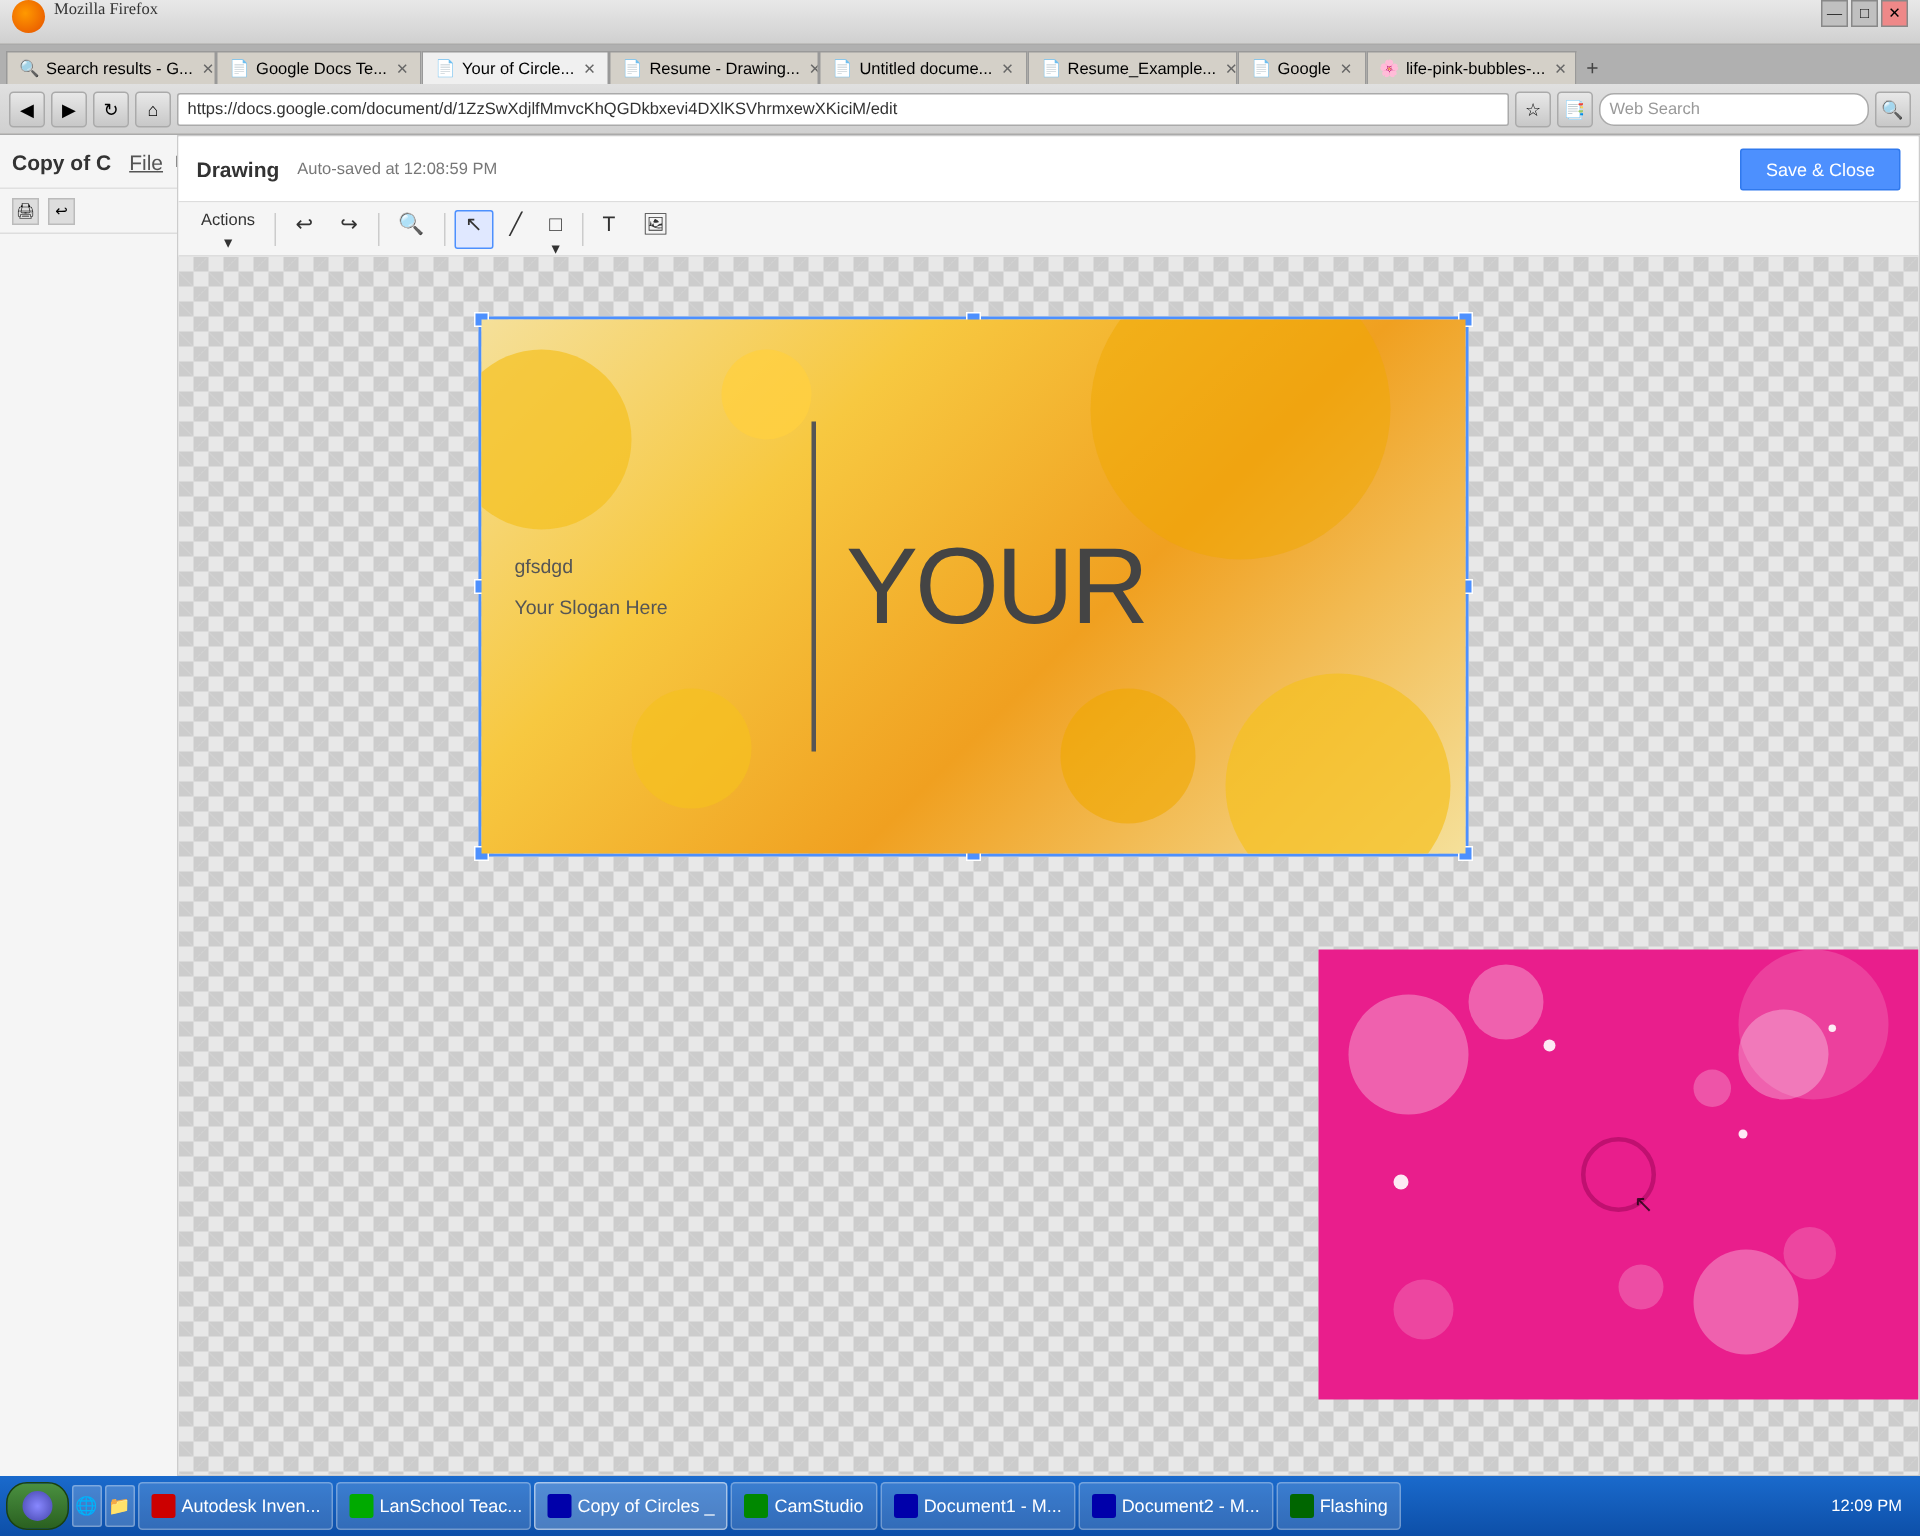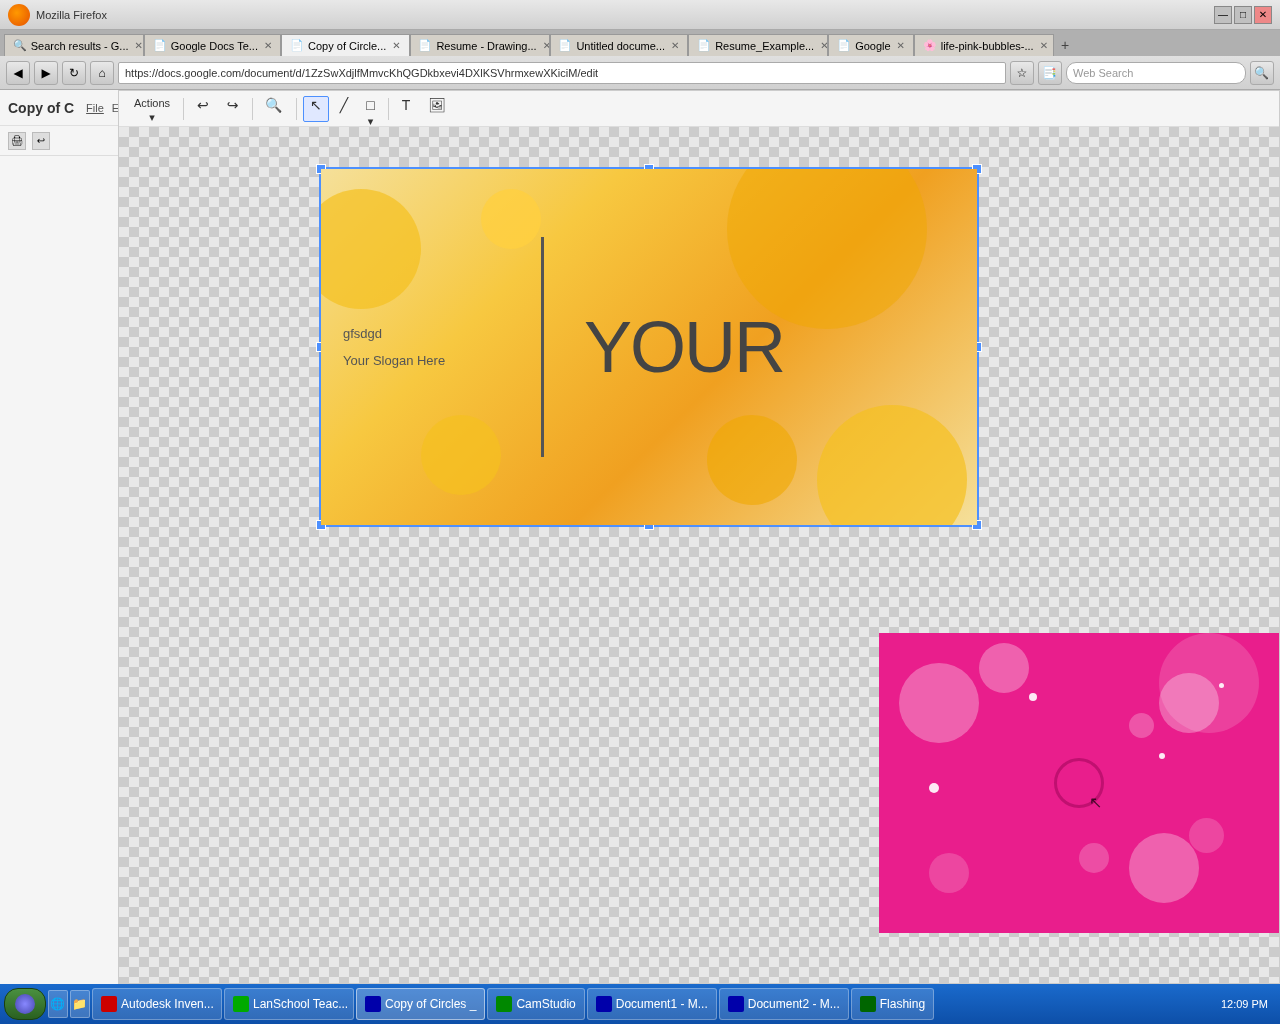--- a/index.html
+++ b/index.html
@@ -3,23 +3,23 @@
   <meta charset="utf-8">
   <style>
     * { margin: 0; padding: 0; box-sizing: border-box; }
     body { width: 1280px; height: 1024px; overflow: hidden; font-family: Arial, sans-serif; background: #d4d0c8; }
 
     
     .browser-titlebar {
       height: 30px;
       background: linear-gradient(to bottom, #e8e8e8, #d0d0d0);
       display: flex;
-      align-items: center;
       padding: 0 8px;
       border-bottom: 1px solid #aaa;
+      font-family: Liberation Serif, serif;
     }
     .firefox-logo {
       width: 22px; height: 22px;
       background: radial-gradient(circle at 40% 40%, #f90, #e55000);
       border-radius: 50%;
       margin-right: 6px;
       flex-shrink: 0;
     }
     .window-controls {
       margin-left: auto;
@@ -260,21 +260,20 @@
     .card-divider {
       width: 3px;
       height: 220px;
       background: #555;
       margin: 0 20px;
       flex-shrink: 0;
     }
 
     .card-right {
       flex: 1;
-      margin-left: 20px;
     }
     .company-text {
       font-size: 72px;
       font-weight: 300;
       color: #444;
       line-height: 1;
       letter-spacing: -2px;
     }
 
     
@@ -417,21 +416,21 @@
     <span>Search results - G...</span>
     <span class="tab-close">✕</span>
   </div>
   <div class="tab">
     <span>📄</span>
     <span>Google Docs Te...</span>
     <span class="tab-close">✕</span>
   </div>
   <div class="tab active">
     <span>📄</span>
-    <span>Copy of Circle...</span>
+    <span>Your of Circle...</span>
     <span class="tab-close">✕</span>
   </div>
   <div class="tab">
     <span>📄</span>
     <span>Resume - Drawing...</span>
     <span class="tab-close">✕</span>
   </div>
   <div class="tab">
     <span>📄</span>
     <span>Untitled docume...</span>
@@ -470,36 +469,41 @@
   </div>
   <div class="nav-btn">🔍</div>
 </div>
 
 <div style="position:relative; height:calc(1024px - 30px - 26px - 34px - 40px);">
 
   <div style="position:absolute;top:0;left:0;right:0;bottom:0;background:#f5f5f5;">
 
     <div class="doc-header">
       <span style="font-size:14px;font-weight:bold;color:#333;margin-right:12px;">Copy of C</span>
-      <span style="font-size:11px;color:#555;margin-right:8px;text-decoration:underline;">File</span>
+      <span style="font-size:14px;color:#555;margin-right:8px;text-decoration:underline;">File</span>
       <span style="font-size:11px;color:#555;">Edit</span>
       <button class="share-btn">Share</button>
       <div class="user-avatar">
         <span>R</span>
       </div>
     </div>
 
     <div style="height:30px;background:#f5f5f5;display:flex;align-items:center;padding:0 8px;gap:6px;border-bottom:1px solid #ddd;">
       <div style="width:18px;height:18px;background:#ddd;border:1px solid #bbb;display:flex;align-items:center;justify-content:center;font-size:10px;">🖨</div>
       <div style="width:18px;height:18px;background:#ddd;border:1px solid #bbb;display:flex;align-items:center;justify-content:center;font-size:10px;">↩</div>
     </div>
   </div>
 
   <div style="position:absolute;top:0;left:118px;right:0;bottom:0;background:white;border:1px solid #ccc;display:flex;flex-direction:column;z-index:10;">
 
+    <div class="drawing-header">
+      <span class="drawing-title">Drawing</span>
+      <span class="drawing-saved">Auto-saved at 12:08:59 PM</span>
+      <button class="save-close-btn">Save &amp; Close</button>
+    </div>
 
     <div class="drawing-toolbar">
       <button class="toolbar-btn">
         <span>Actions</span>
         <span>▾</span>
       </button>
       <div class="toolbar-separator"></div>
       <button class="toolbar-btn">
         <span class="toolbar-icon">↩</span>
       </button>

